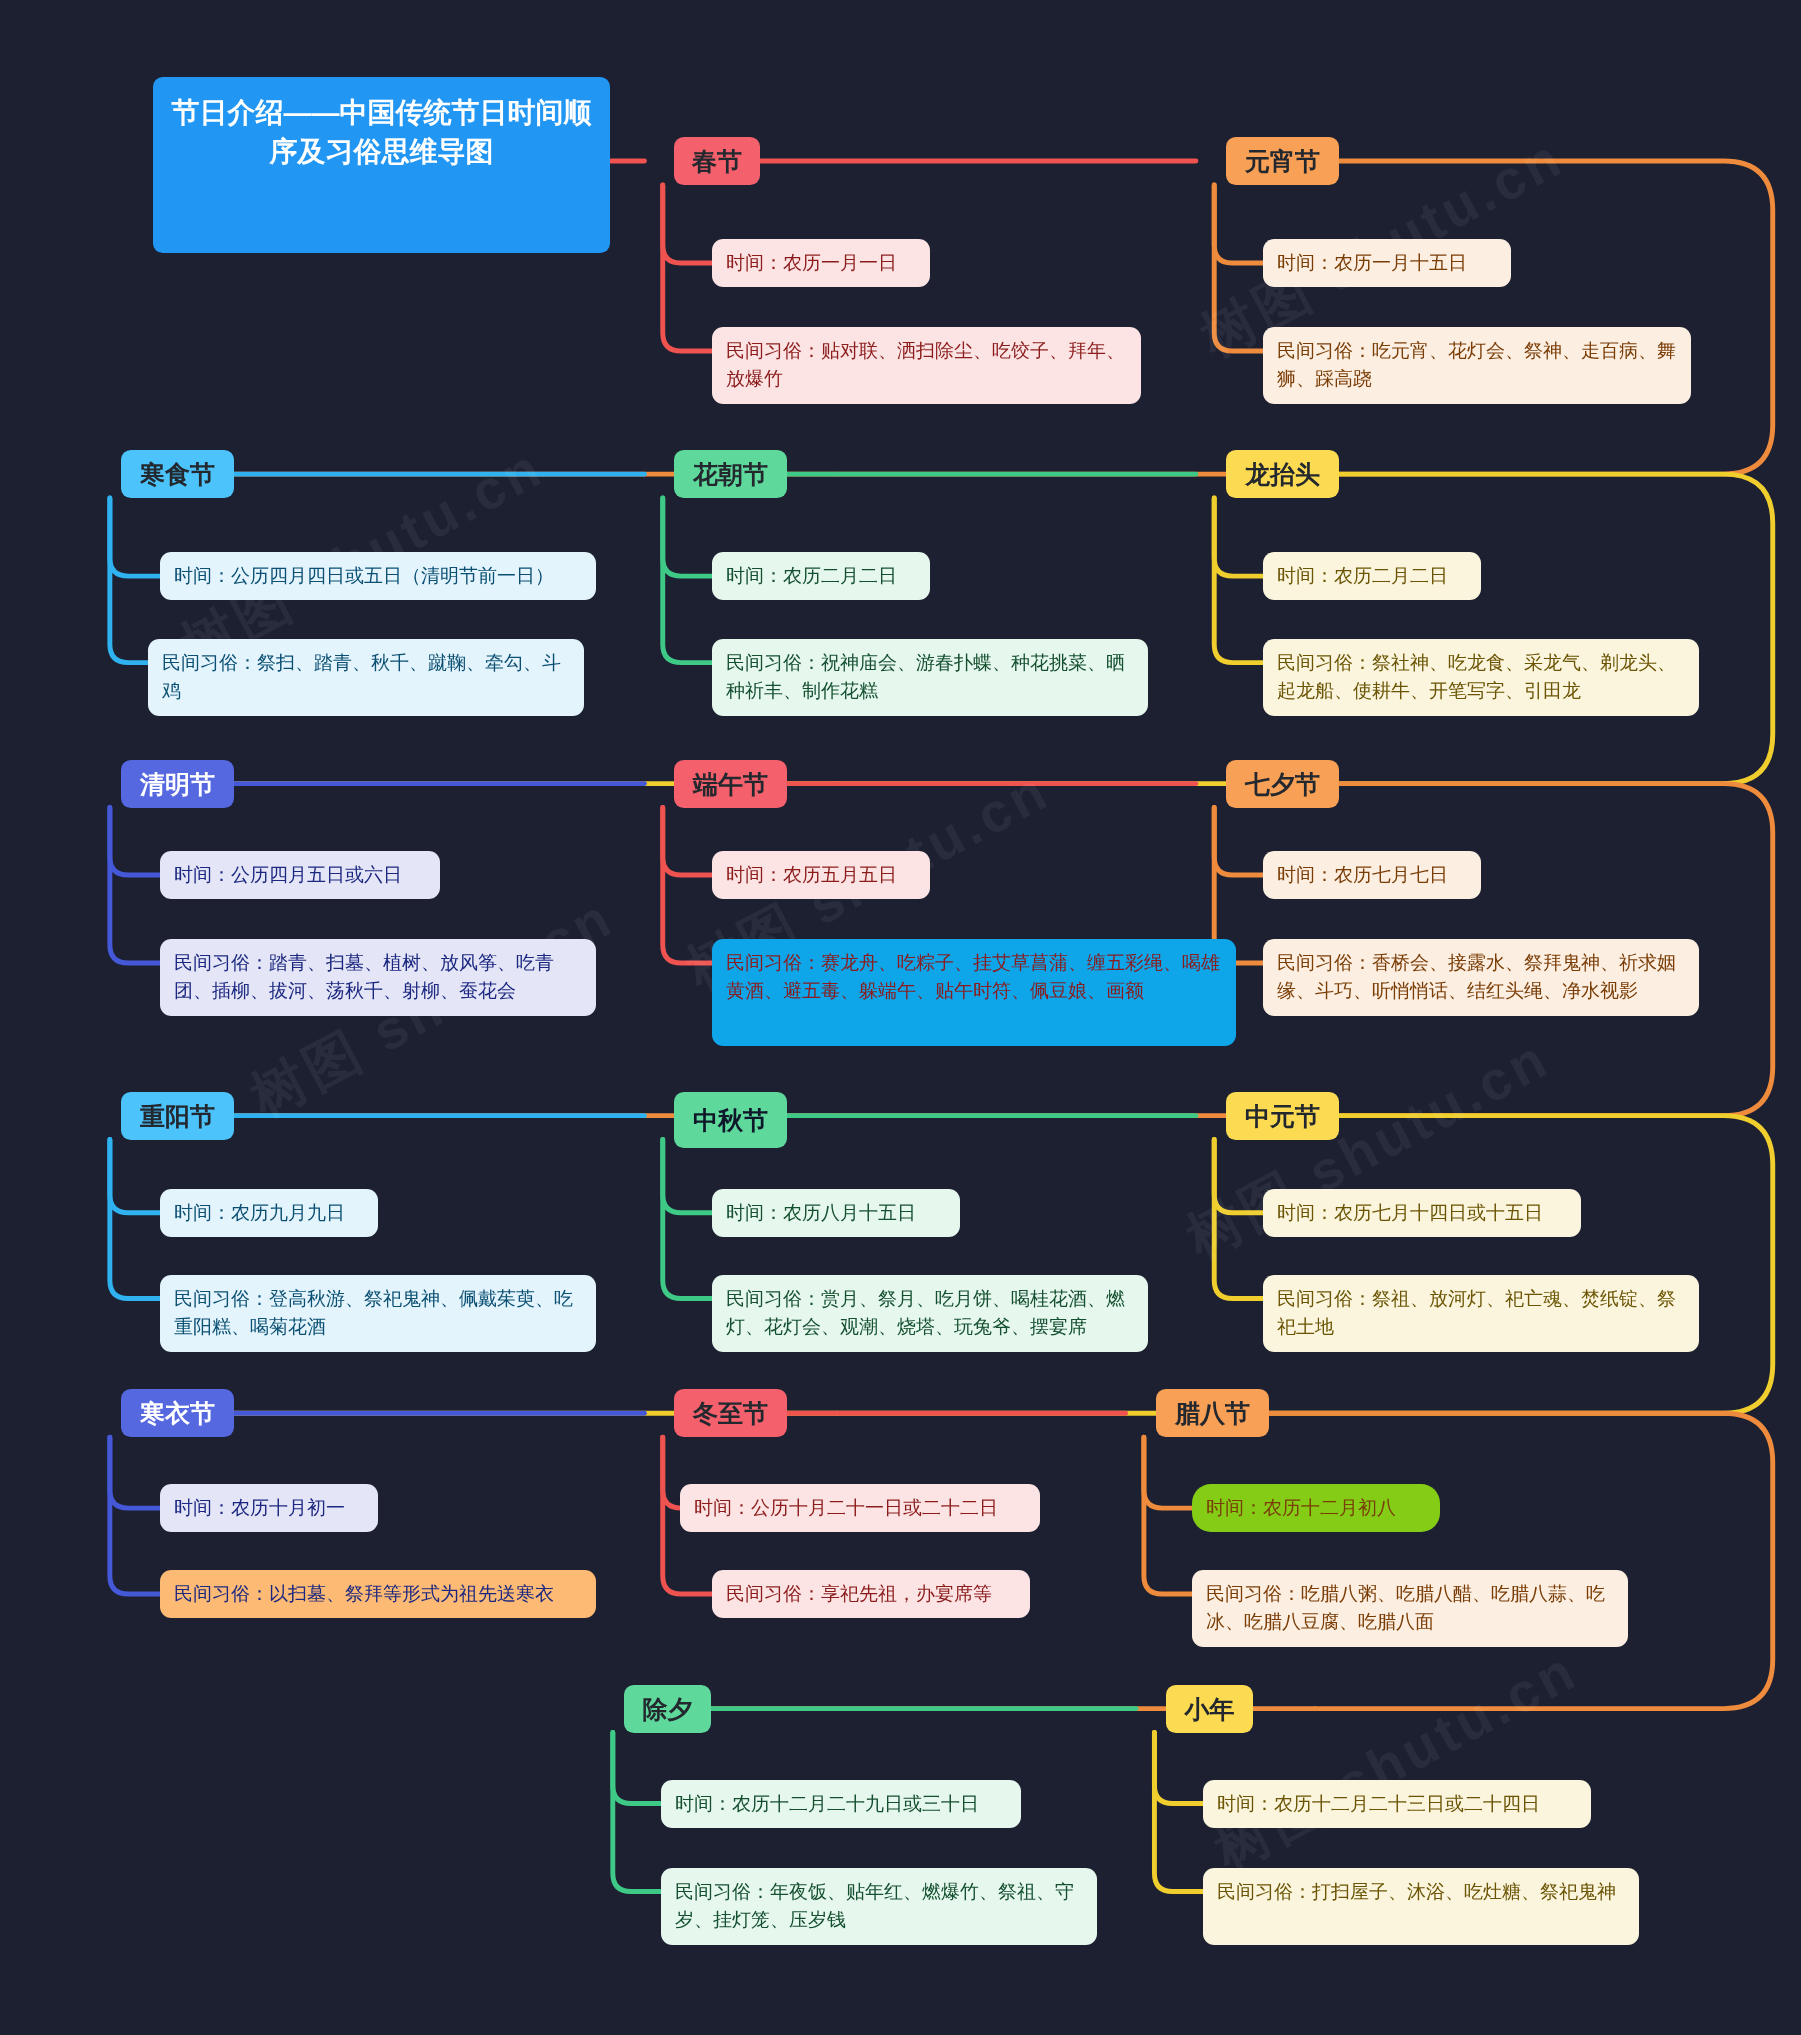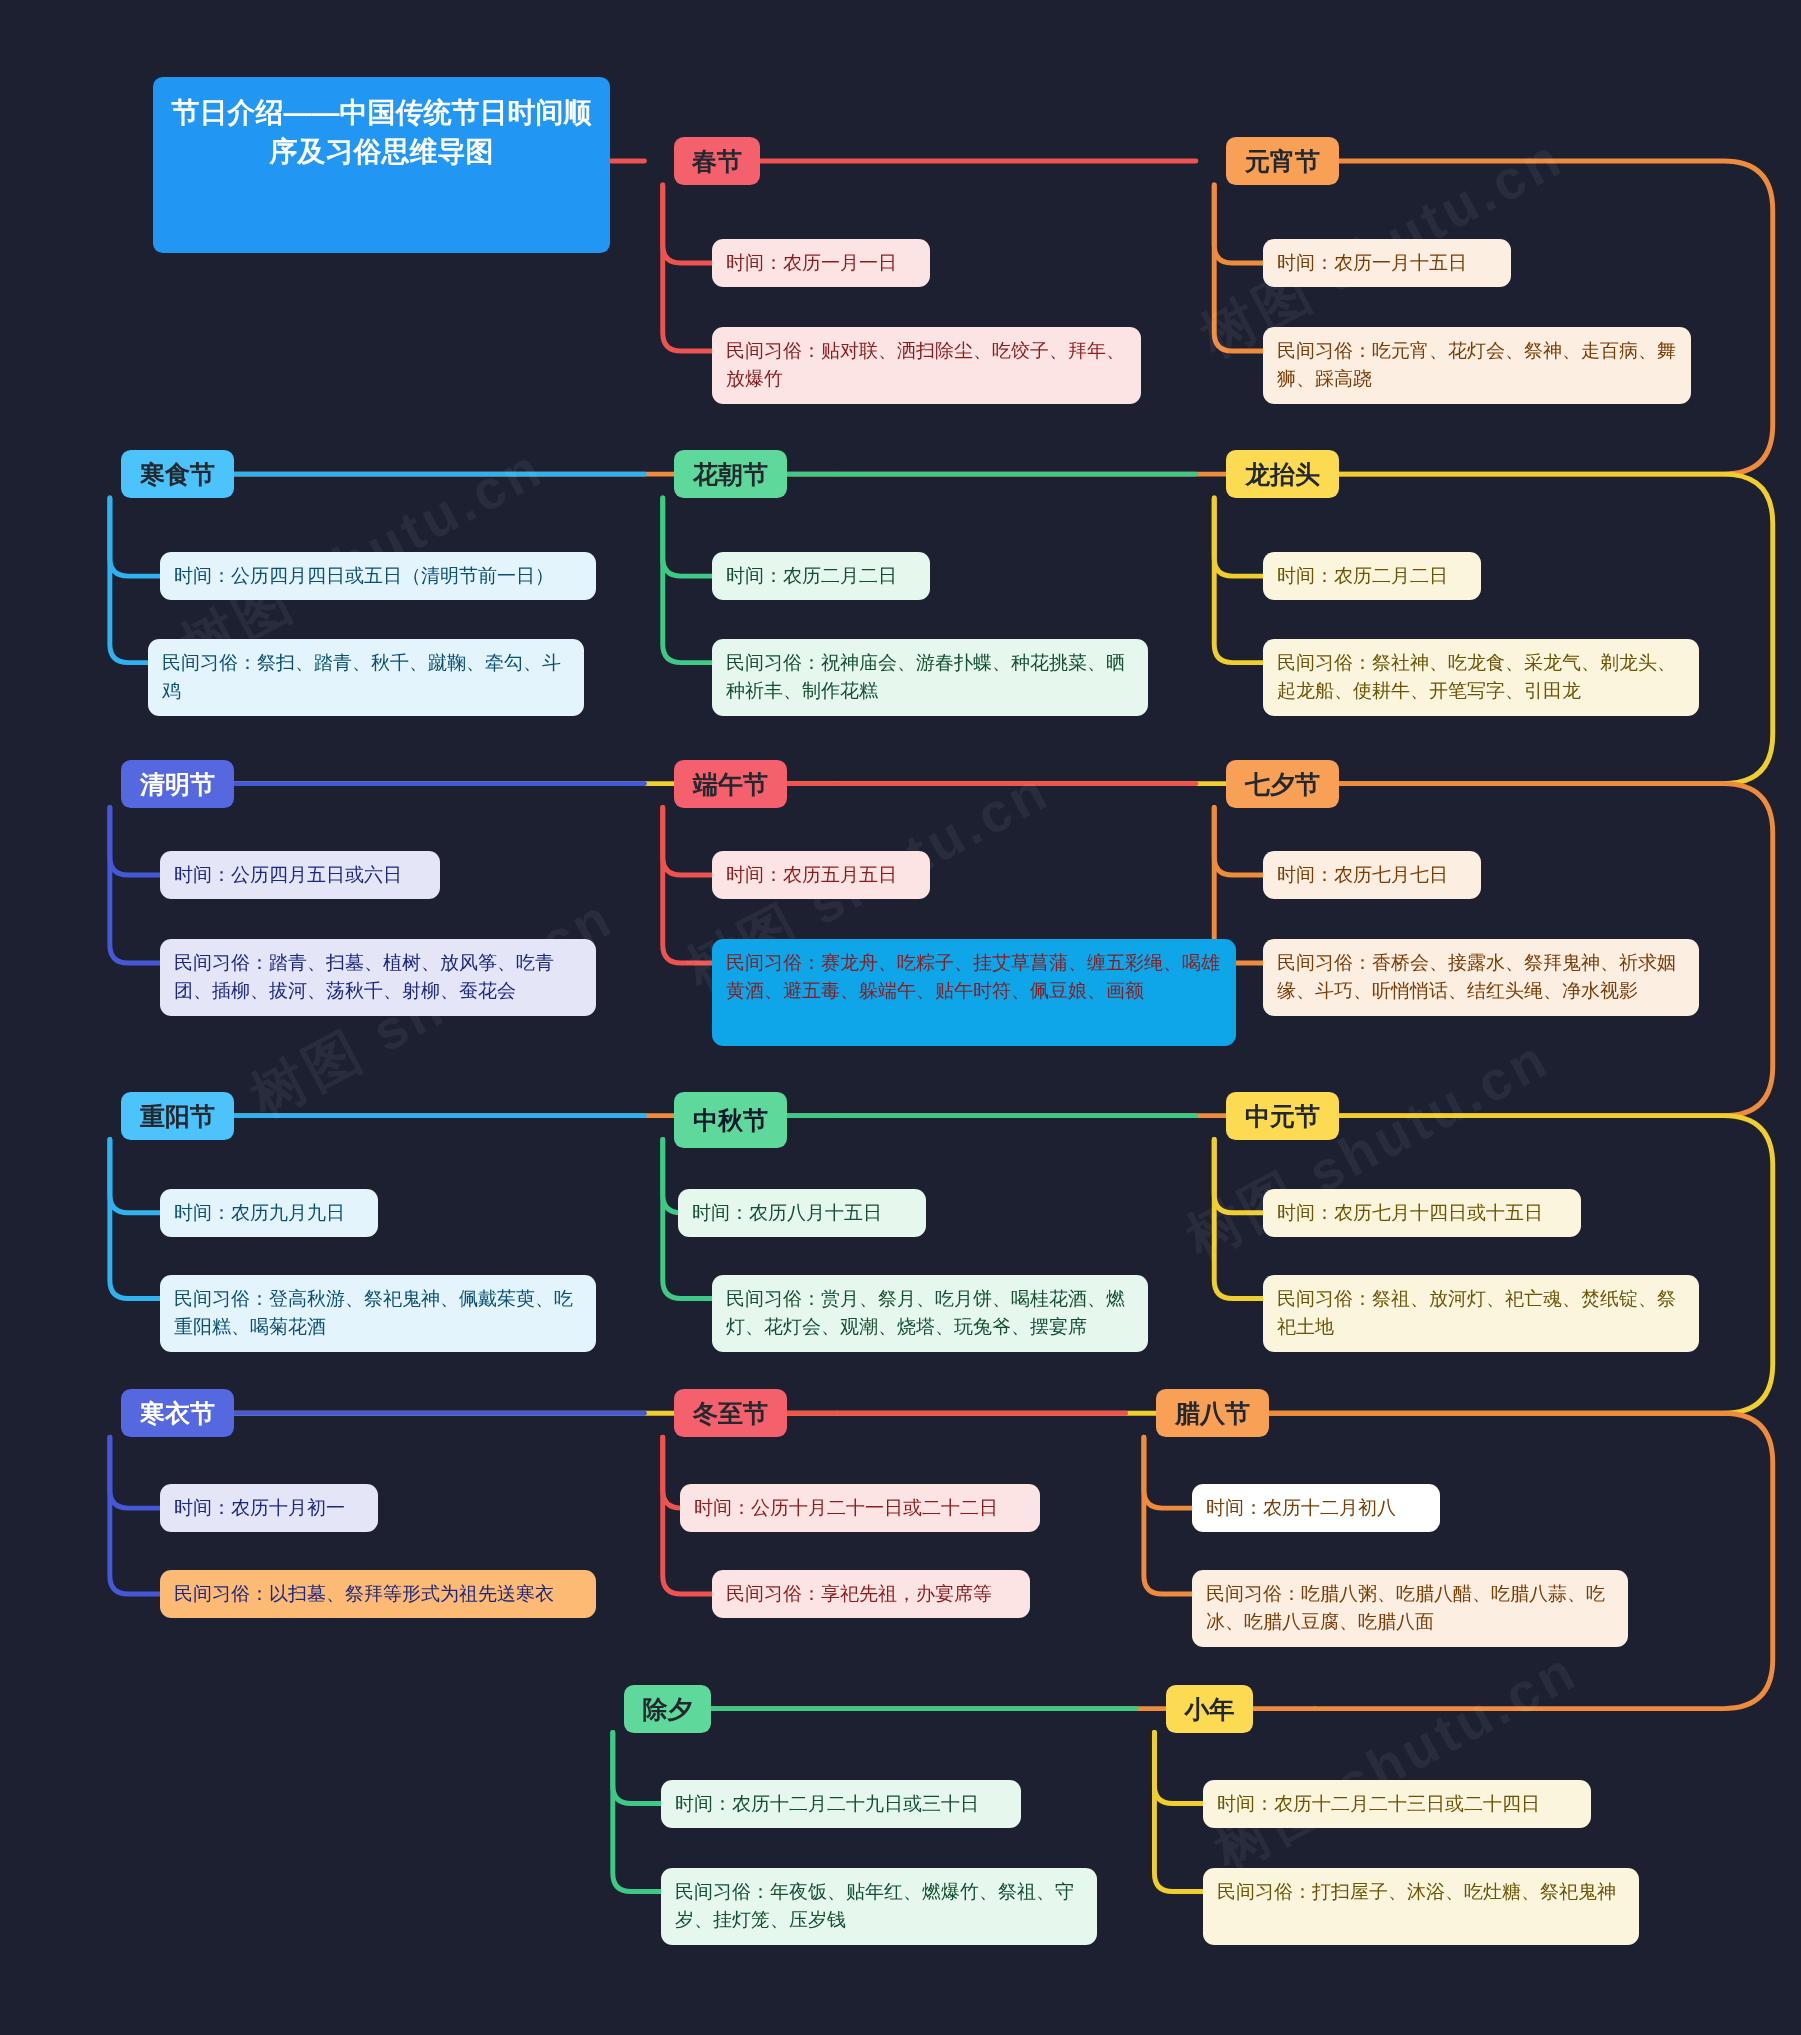--- a/index.html
+++ b/index.html
@@ -120,33 +120,33 @@
     <div class="fnode" style="left: 644px; top: 760px; width: 113px; height: 48px; background: rgb(244, 96, 108); color: rgb(35, 39, 46);">端午节</div>
     <div class="leaf" style="left: 712px; top: 851px; width: 218px; min-height: 48px; background: rgb(252, 228, 228); color: rgb(140, 28, 28);">时间：农历五月五日</div>
     <div class="leaf" style="left: 712px; top: 939px; width: 524px; min-height: 107px; background: #0ea5e9; color: rgb(140, 28, 28);">民间习俗：赛龙舟、吃粽子、挂艾草菖蒲、缠五彩绳、喝雄黄酒、避五毒、躲端午、贴午时符、佩豆娘、画额</div>
     <div class="fnode" style="left: 1196px; top: 760px; width: 113px; height: 48px; background: rgb(248, 160, 85); color: rgb(35, 39, 46);">七夕节</div>
     <div class="leaf" style="left: 1263px; top: 851px; width: 218px; min-height: 48px; background: rgb(252, 238, 225); color: rgb(122, 61, 6);">时间：农历七月七日</div>
     <div class="leaf" style="left: 1263px; top: 939px; width: 436px; min-height: 77px; background: rgb(252, 238, 225); color: rgb(122, 61, 6);">民间习俗：香桥会、接露水、祭拜鬼神、祈求姻缘、斗巧、听悄悄话、结红头绳、净水视影</div>
     <div class="fnode" style="left: 91px; top: 1092px; width: 113px; height: 48px; background: rgb(76, 195, 250); color: rgb(35, 39, 46);">重阳节</div>
     <div class="leaf" style="left: 160px; top: 1189px; width: 218px; min-height: 48px; background: rgb(227, 244, 253); color: rgb(11, 79, 115);">时间：农历九月九日</div>
     <div class="leaf" style="left: 160px; top: 1275px; width: 436px; min-height: 77px; background: rgb(227, 244, 253); color: rgb(11, 79, 115);">民间习俗：登高秋游、祭祀鬼神、佩戴茱萸、吃重阳糕、喝菊花酒</div>
     <div class="fnode" style="left: 644px; top: 1092px; width: 113px; height: 56px; background: rgb(94, 217, 155); color: #0f172a; text-align: right;">中秋节</div>
-    <div class="leaf" style="left: 678px; top: 1189px; width: 248px; min-height: 48px; background: rgb(230, 247, 238); color: rgb(20, 80, 47);">时间：农历八月十五日</div>
+    <div class="leaf" style="left: 712px; top: 1189px; width: 248px; min-height: 48px; background: rgb(230, 247, 238); color: rgb(20, 80, 47);">时间：农历八月十五日</div>
     <div class="leaf" style="left: 712px; top: 1275px; width: 436px; min-height: 77px; background: rgb(230, 247, 238); color: rgb(20, 80, 47);">民间习俗：赏月、祭月、吃月饼、喝桂花酒、燃灯、花灯会、观潮、烧塔、玩兔爷、摆宴席</div>
     <div class="fnode" style="left: 1196px; top: 1092px; width: 113px; height: 48px; background: rgb(252, 219, 82); color: rgb(35, 39, 46);">中元节</div>
     <div class="leaf" style="left: 1263px; top: 1189px; width: 318px; min-height: 48px; background: rgb(251, 245, 221); color: rgb(107, 85, 5);">时间：农历七月十四日或十五日</div>
     <div class="leaf" style="left: 1263px; top: 1275px; width: 436px; min-height: 77px; background: rgb(251, 245, 221); color: rgb(107, 85, 5);">民间习俗：祭祖、放河灯、祀亡魂、焚纸锭、祭祀土地</div>
     <div class="fnode" style="left: 91px; top: 1389px; width: 113px; height: 48px; background: rgb(85, 104, 224); color: rgb(255, 255, 255);">寒衣节</div>
     <div class="leaf" style="left: 160px; top: 1484px; width: 218px; min-height: 48px; background: rgb(228, 230, 247); color: rgb(28, 40, 128);">时间：农历十月初一</div>
     <div class="leaf" style="left: 160px; top: 1570px; width: 436px; min-height: 48px; background: #fdba74; color: rgb(28, 40, 128);">民间习俗：以扫墓、祭拜等形式为祖先送寒衣</div>
     <div class="fnode" style="left: 644px; top: 1389px; width: 113px; height: 48px; background: rgb(244, 96, 108); color: rgb(35, 39, 46);">冬至节</div>
     <div class="leaf" style="left: 680px; top: 1484px; width: 360px; min-height: 48px; background: rgb(252, 228, 228); color: rgb(140, 28, 28);">时间：公历十月二十一日或二十二日</div>
     <div class="leaf" style="left: 712px; top: 1570px; width: 318px; min-height: 48px; background: rgb(252, 228, 228); color: rgb(140, 28, 28);">民间习俗：享祀先祖，办宴席等</div>
     <div class="fnode" style="left: 1126px; top: 1389px; width: 113px; height: 48px; background: rgb(248, 160, 85); color: rgb(35, 39, 46);">腊八节</div>
-    <div class="leaf" style="left: 1192px; top: 1484px; width: 248px; min-height: 48px; background: #ffffff; color: rgb(122, 61, 6);">时间：农历十二月初八</div>
+    <div class="leaf" style="left: 1192px; top: 1484px; width: 248px; min-height: 48px; background: #84cc16; color: rgb(122, 61, 6); border-radius: 19px;">时间：农历十二月初八</div>
     <div class="leaf" style="left: 1192px; top: 1570px; width: 436px; min-height: 77px; background: rgb(252, 238, 225); color: rgb(122, 61, 6);">民间习俗：吃腊八粥、吃腊八醋、吃腊八蒜、吃冰、吃腊八豆腐、吃腊八面</div>
     <div class="fnode" style="left: 594px; top: 1685px; width: 87px; height: 48px; background: rgb(94, 217, 155); color: rgb(35, 39, 46);">除夕</div>
     <div class="leaf" style="left: 661px; top: 1780px; width: 360px; min-height: 48px; background: rgb(230, 247, 238); color: rgb(20, 80, 47);">时间：农历十二月二十九日或三十日</div>
     <div class="leaf" style="left: 661px; top: 1868px; width: 436px; min-height: 77px; background: rgb(230, 247, 238); color: rgb(20, 80, 47);">民间习俗：年夜饭、贴年红、燃爆竹、祭祖、守岁、挂灯笼、压岁钱</div>
     <div class="fnode" style="left: 1136px; top: 1685px; width: 87px; height: 48px; background: rgb(252, 219, 82); color: rgb(35, 39, 46);">小年</div>
     <div class="leaf" style="left: 1203px; top: 1780px; width: 388px; min-height: 48px; background: rgb(251, 245, 221); color: rgb(107, 85, 5);">时间：农历十二月二十三日或二十四日</div>
     <div class="leaf" style="left: 1203px; top: 1868px; width: 436px; min-height: 77px; background: rgb(251, 245, 221); color: rgb(107, 85, 5);">民间习俗：打扫屋子、沐浴、吃灶糖、祭祀鬼神</div>
   </div>
 
 

